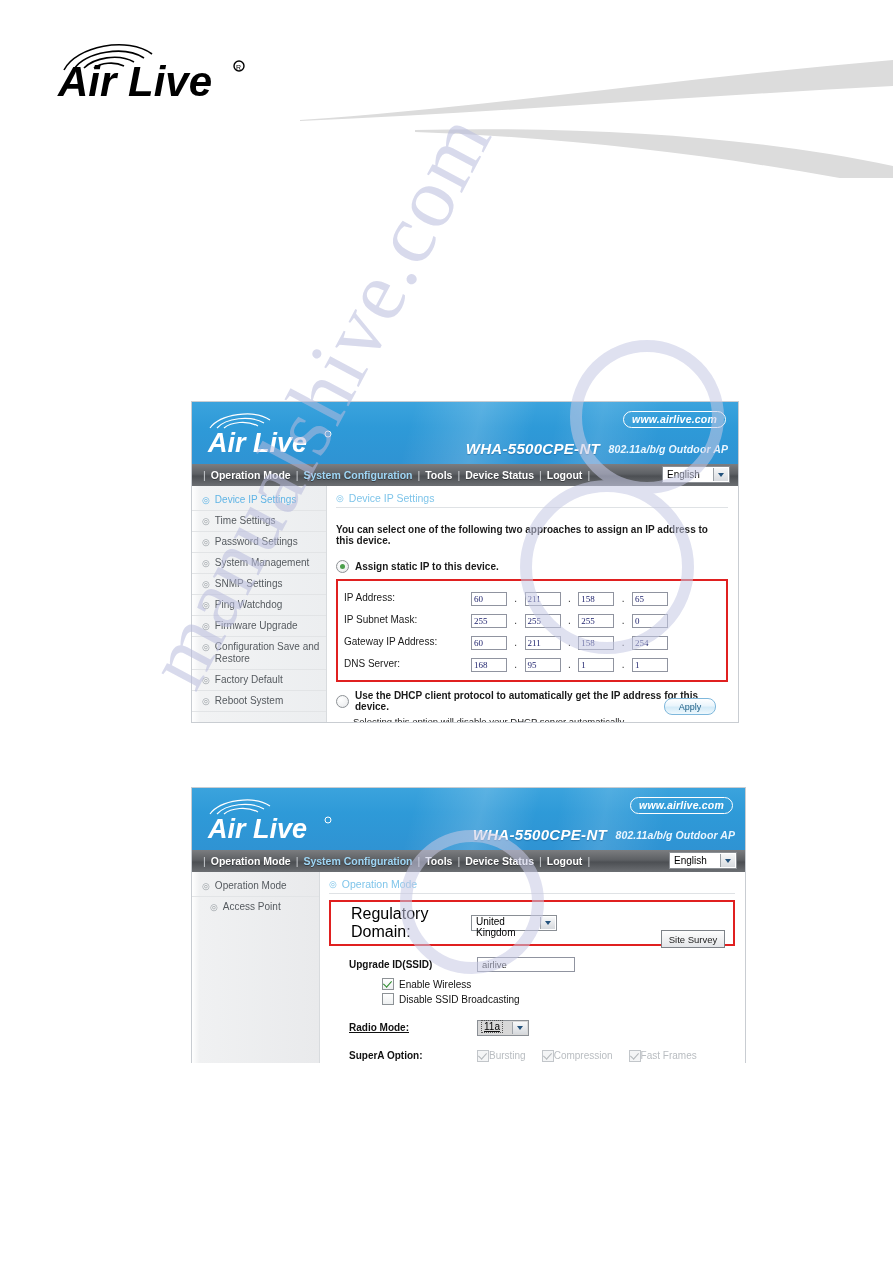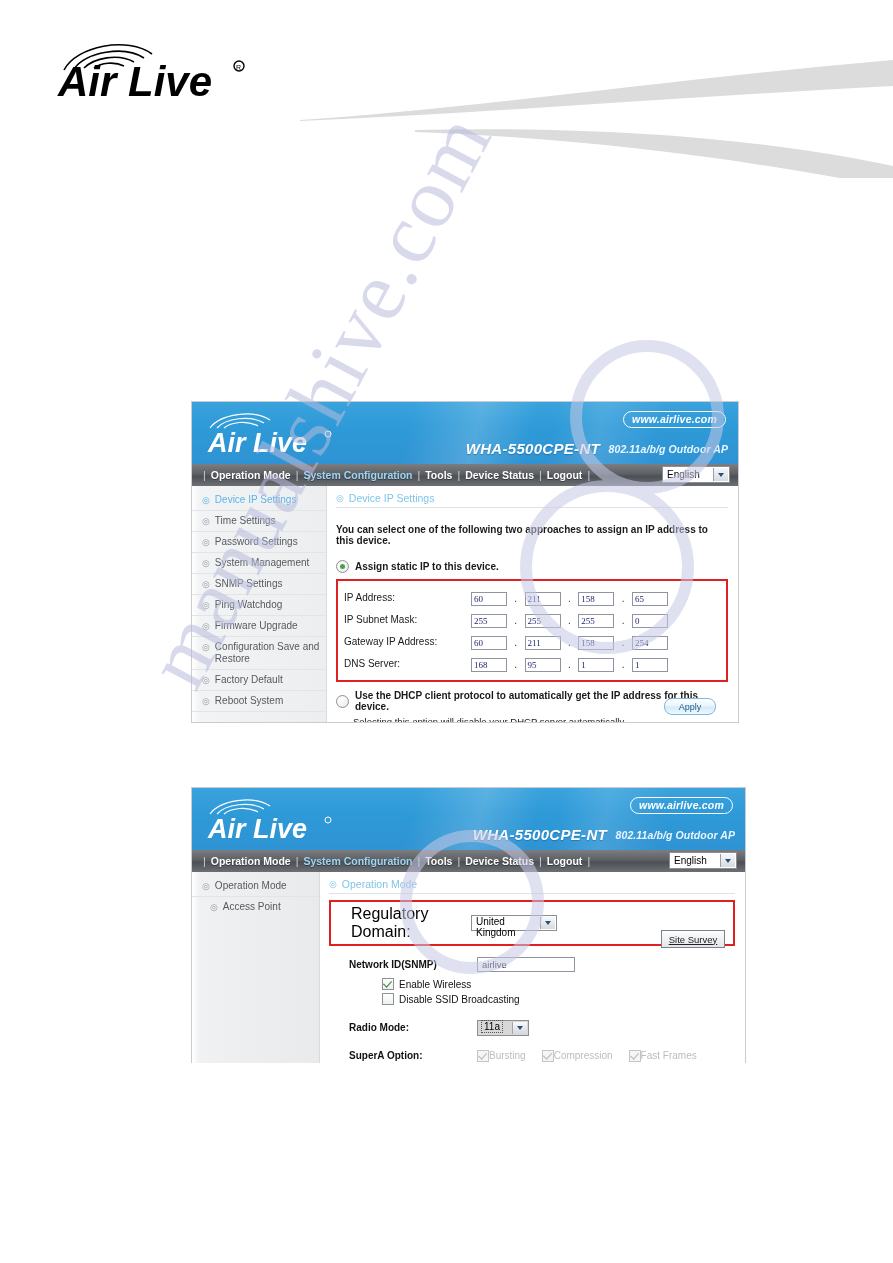--- a/index.html
+++ b/index.html
@@ -400,21 +400,20 @@
     right: 10px; top: 30px;
     width: 62px; height: 16px;
     border: 1px solid #7d8288;
     background: linear-gradient(180deg,#fdfdfd,#e4e6e9);
     font-size: 9.5px;
     color: #222;
     display: flex;
     align-items: center;
     justify-content: center;
     cursor: pointer;
-    text-decoration: underline;
   }
 
   .chk-row {
     display: flex;
     align-items: center;
     gap: 5px;
     margin-left: 53px;
     margin-top: 3px;
     font-size: 10px;
     color: #111;
@@ -713,35 +712,35 @@
           <span class="op-label">Regulatory Domain:</span>
           <span class="sel" style="width:86px;">
             <span class="sel-value">United Kingdom</span>
             <span class="arrow-box">
                 <i class="caret"></i>
               </span>
           </span>
         </div>
 
         <div class="op-row" style="padding-left:20px;">
-          <span class="op-label">Network ID(SNMP)</span>
+          <span class="op-label">Upgrade ID(SSID)</span>
           <span class="txt-input">airlive</span>
         </div>
 
         <div class="chk-row">
           <span class="chk checked"></span>
           <span>Enable Wireless</span>
         </div>
 
         <div class="chk-row">
           <span class="chk"></span>
           <span>Disable SSID Broadcasting</span>
         </div>
 
-        <div class="op-row" style="padding-left:20px;margin-top:12px;">
+        <div class="op-row" style="padding-left:20px;margin-top:12px;text-decoration:underline;">
           <span class="op-label">Radio Mode:</span>
           <span class="sel focused" style="width:52px;">
             <span class="sel-value">11a</span>
             <span class="arrow-box">
                 <i class="caret"></i>
               </span>
           </span>
         </div>
 
         <div class="op-row" style="padding-left:20px;margin-top:7px;">

